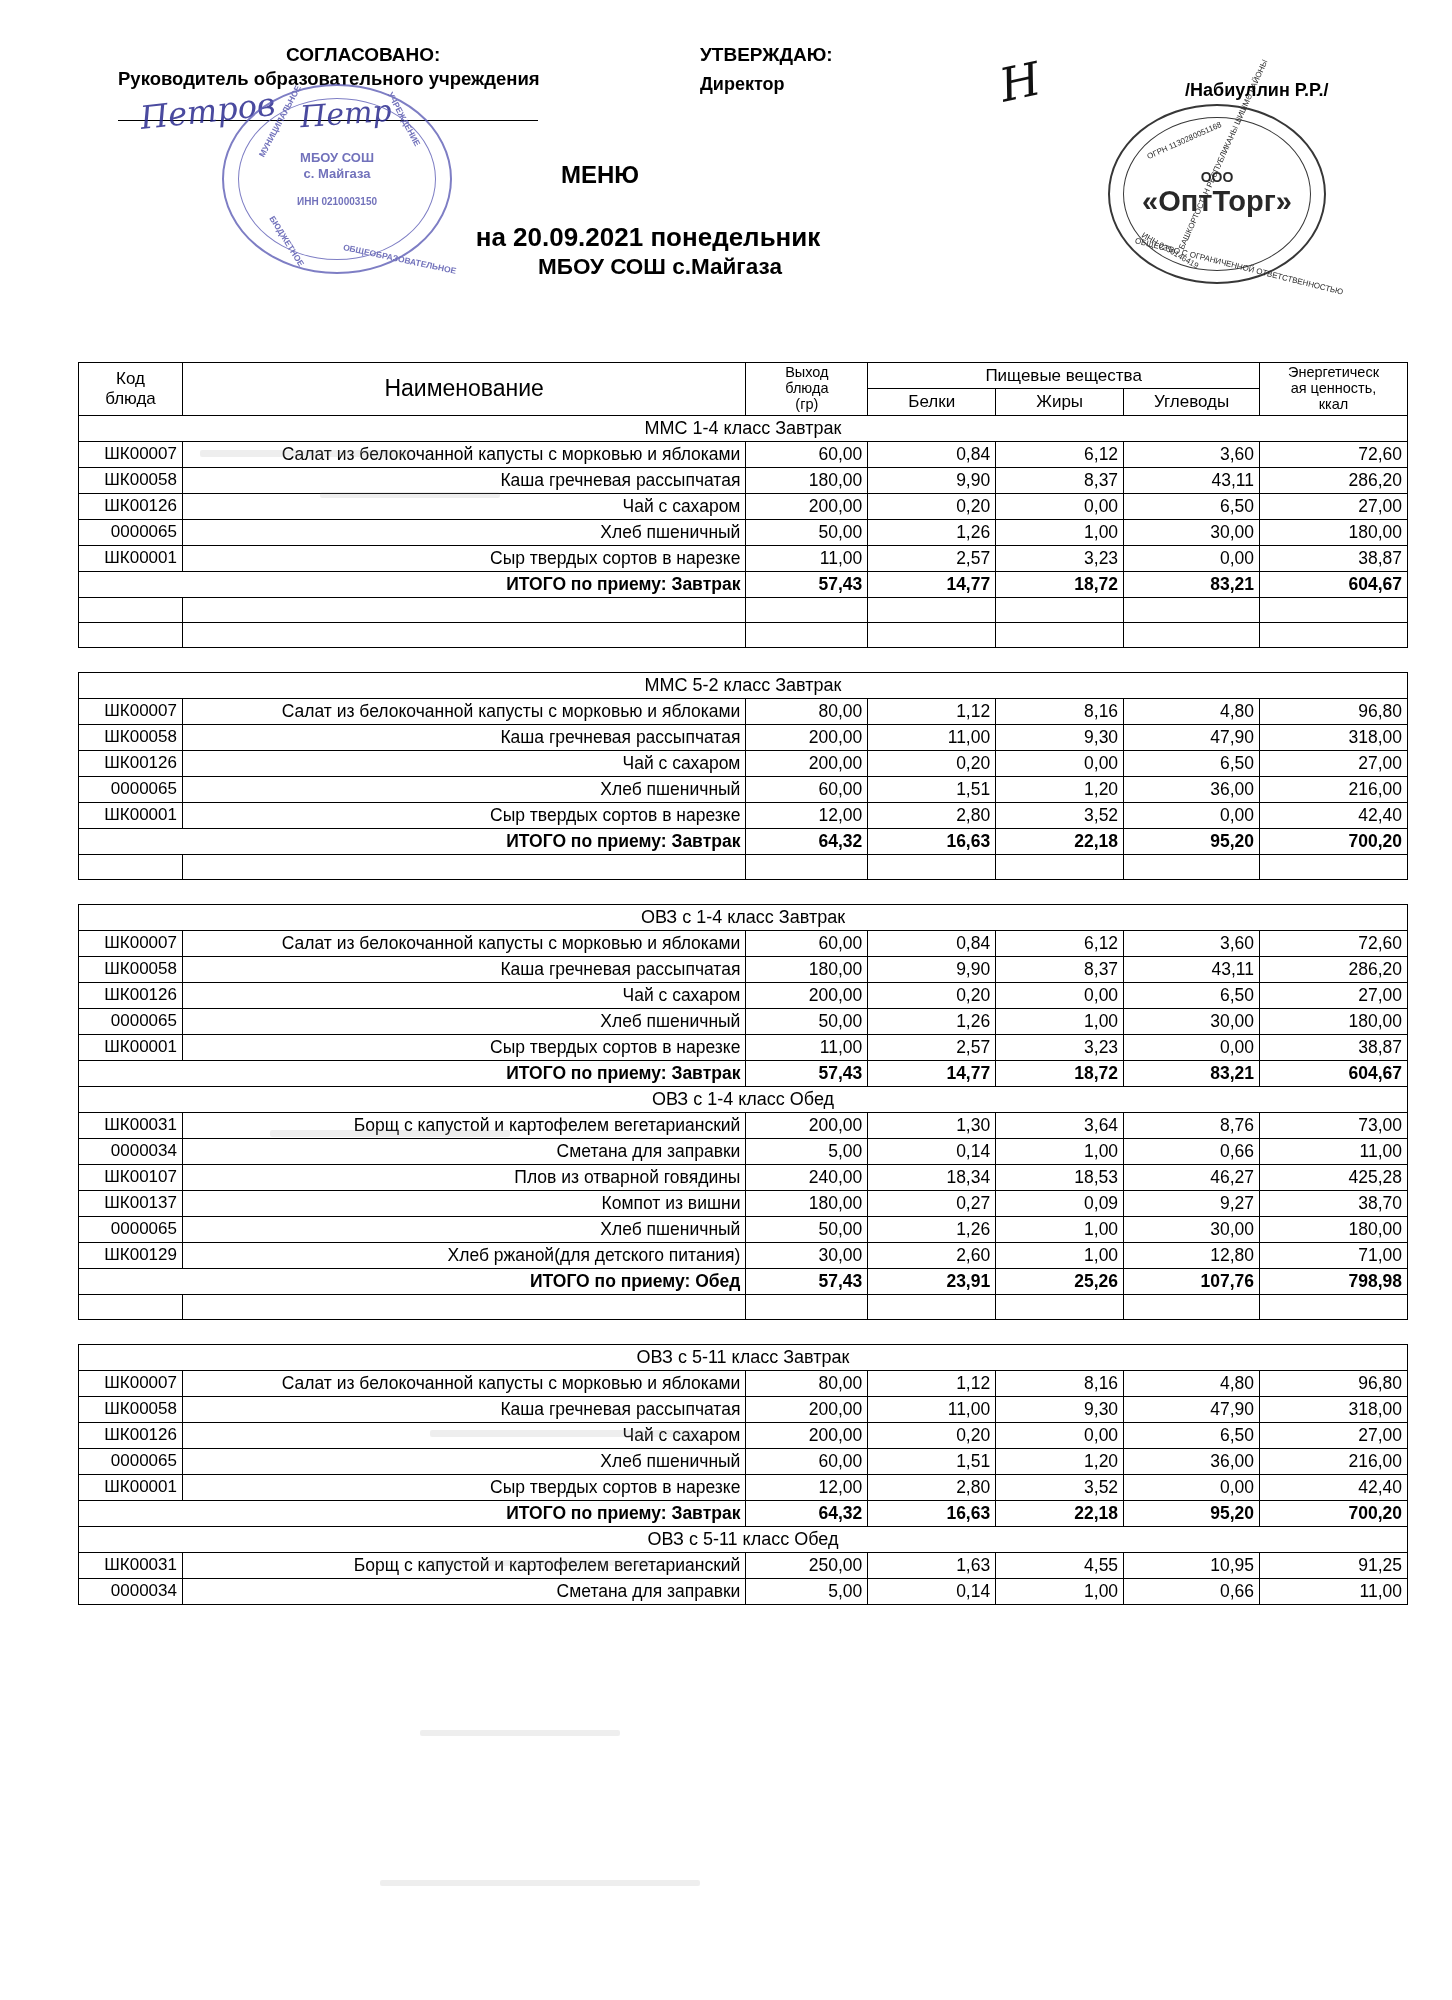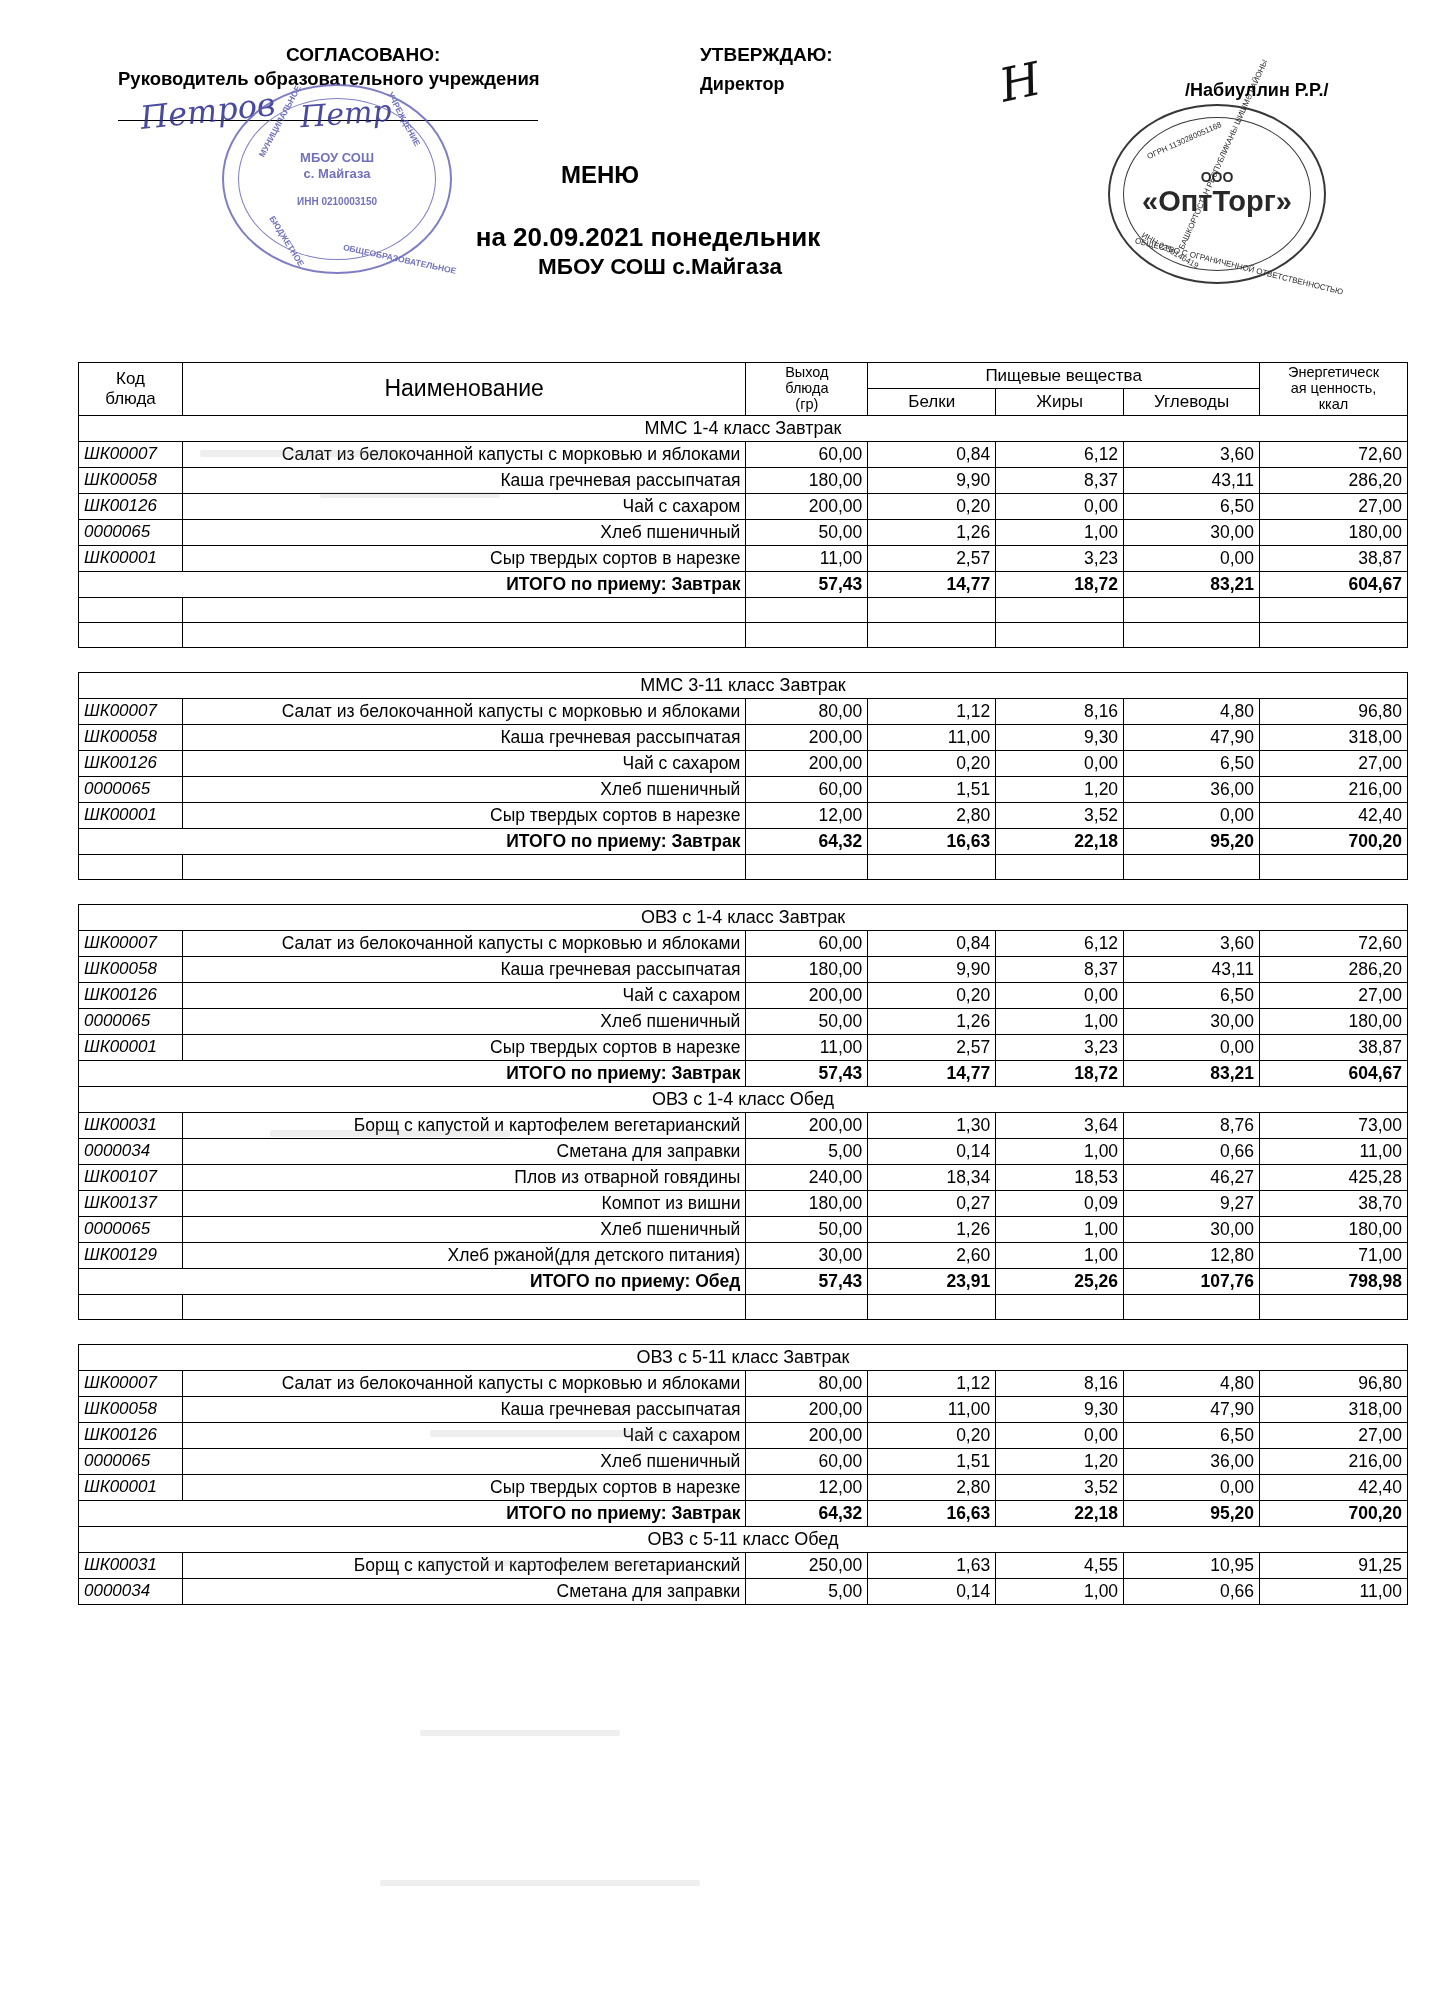--- a/index.html
+++ b/index.html
@@ -133,21 +133,21 @@
 
   
   col.c-code  { width: 104px; }
   col.c-name  { width: 564px; }
   col.c-out   { width: 122px; }
   col.c-bel   { width: 128px; }
   col.c-zhir  { width: 128px; }
   col.c-ugl   { width: 136px; }
   col.c-en    { width: 148px; }
 
-  td.code { font-size: 17px; text-align: left; padding-left: 8px; font-style: italic; }
+  td.code { font-size: 17px; text-align: right; padding-left: 8px; }
   td.name { font-size: 17.5px; text-align: right; padding-left: 8px; }
   td.num  { text-align: right; padding-right: 10px; font-size: 17.5px; }
   td.sect {
     text-align: center; font-weight: bold; font-size: 18px;
   }
   tr.total td { font-weight: bold; }
   tr.total td.name { font-weight: bold; }
   tr.spacer td { height: 19px; border-left:1.2px solid #000; border-right:1.2px solid #000;}
   tr.gap td { height: 13px; border: none; }
 
@@ -321,21 +321,21 @@
         <tr class="gap">
           <td>&nbsp;</td>
           <td>&nbsp;</td>
           <td>&nbsp;</td>
           <td>&nbsp;</td>
           <td>&nbsp;</td>
           <td>&nbsp;</td>
           <td>&nbsp;</td>
         </tr>
         <tr>
-          <td class="sect" colspan="7">ММС 3-11 класс Завтрак</td>
+          <td class="sect" colspan="7">ММС 5-2 класс Завтрак</td>
         </tr>
         <tr>
           <td class="code">ШК00007</td>
           <td class="name">Салат из белокочанной капусты с морковью и яблоками</td>
           <td class="num">80,00</td>
           <td class="num">1,12</td>
           <td class="num">8,16</td>
           <td class="num">4,80</td>
           <td class="num">96,80</td>
         </tr>

